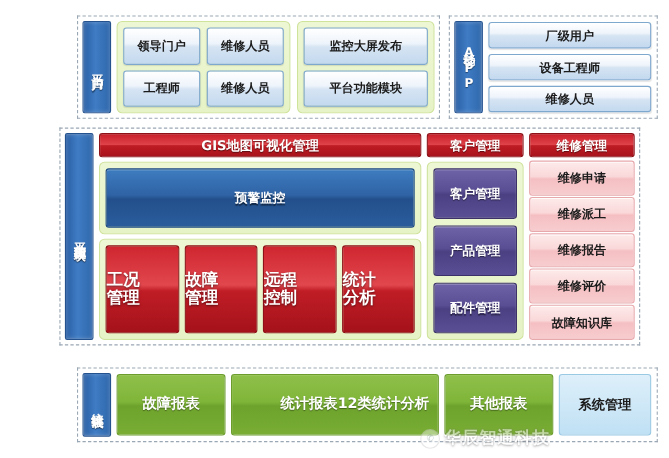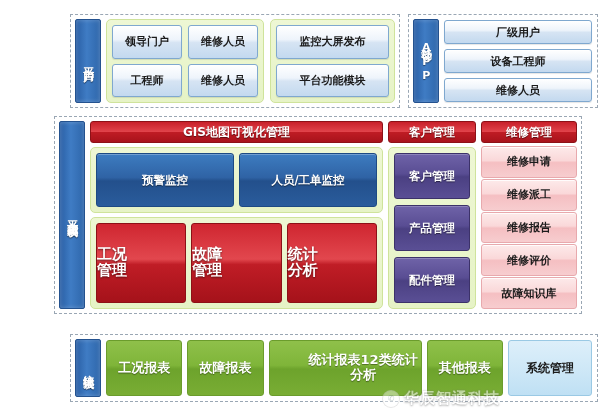--- a/index.html
+++ b/index.html
@@ -268,35 +268,40 @@
     </div>
 
     <div id="modules-body">
 
       <div id="col-gis">
         <div class="redhead" id="gis-head">GIS地图可视化管理</div>
 
         <div class="greenpanel" id="gis-panel">
           <div class="row">
             <div class="btn-bluedark">预警监控</div>
-            <div class="btn-bluedark">人员/工单监控</div>
           </div>
         </div>
 
         <div class="greenpanel" id="redrow-panel">
           <div class="btn-red">
             <div>
               <span>工况</span>
               <span>管理</span>
             </div>
           </div>
           <div class="btn-red">
             <div>
               <span>故障</span>
               <span>管理</span>
+            </div>
+          </div>
+          <div class="btn-red">
+            <div>
+              <span>远程</span>
+              <span>控制</span>
             </div>
           </div>
           <div class="btn-red">
             <div>
               <span>统计</span>
               <span>分析</span>
             </div>
           </div>
         </div>
       </div>
@@ -322,21 +327,20 @@
       </div>
 
     </div>
   </div>
 
   <div class="section" id="sec-reports">
     <div class="rail">
       <span>统计报表</span>
     </div>
     <div id="reports-body">
-      <div class="btn-green">工况报表</div>
       <div class="btn-green">故障报表</div>
       <div class="btn-green wide">统计报表12类统计分析</div>
       <div class="btn-green">其他报表</div>
       <div class="btn-sysmgmt">系统管理</div>
     </div>
   </div>
 
   <div id="watermark">
     <div class="wm-logo">✆</div>
     <div class="wm-text">华辰智通科技</div>

